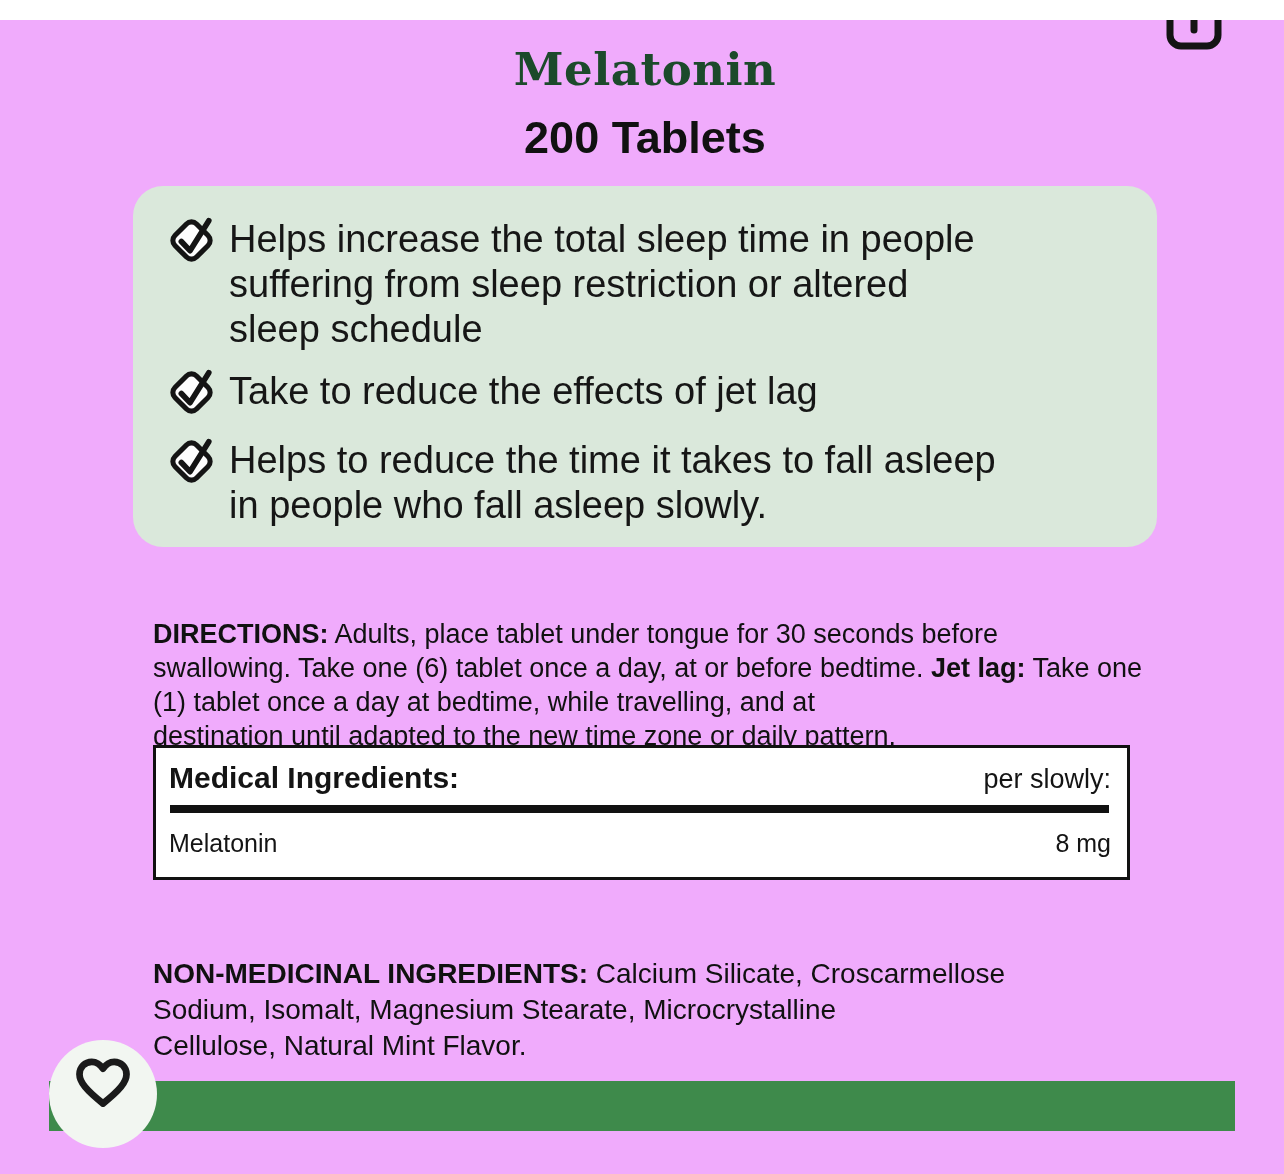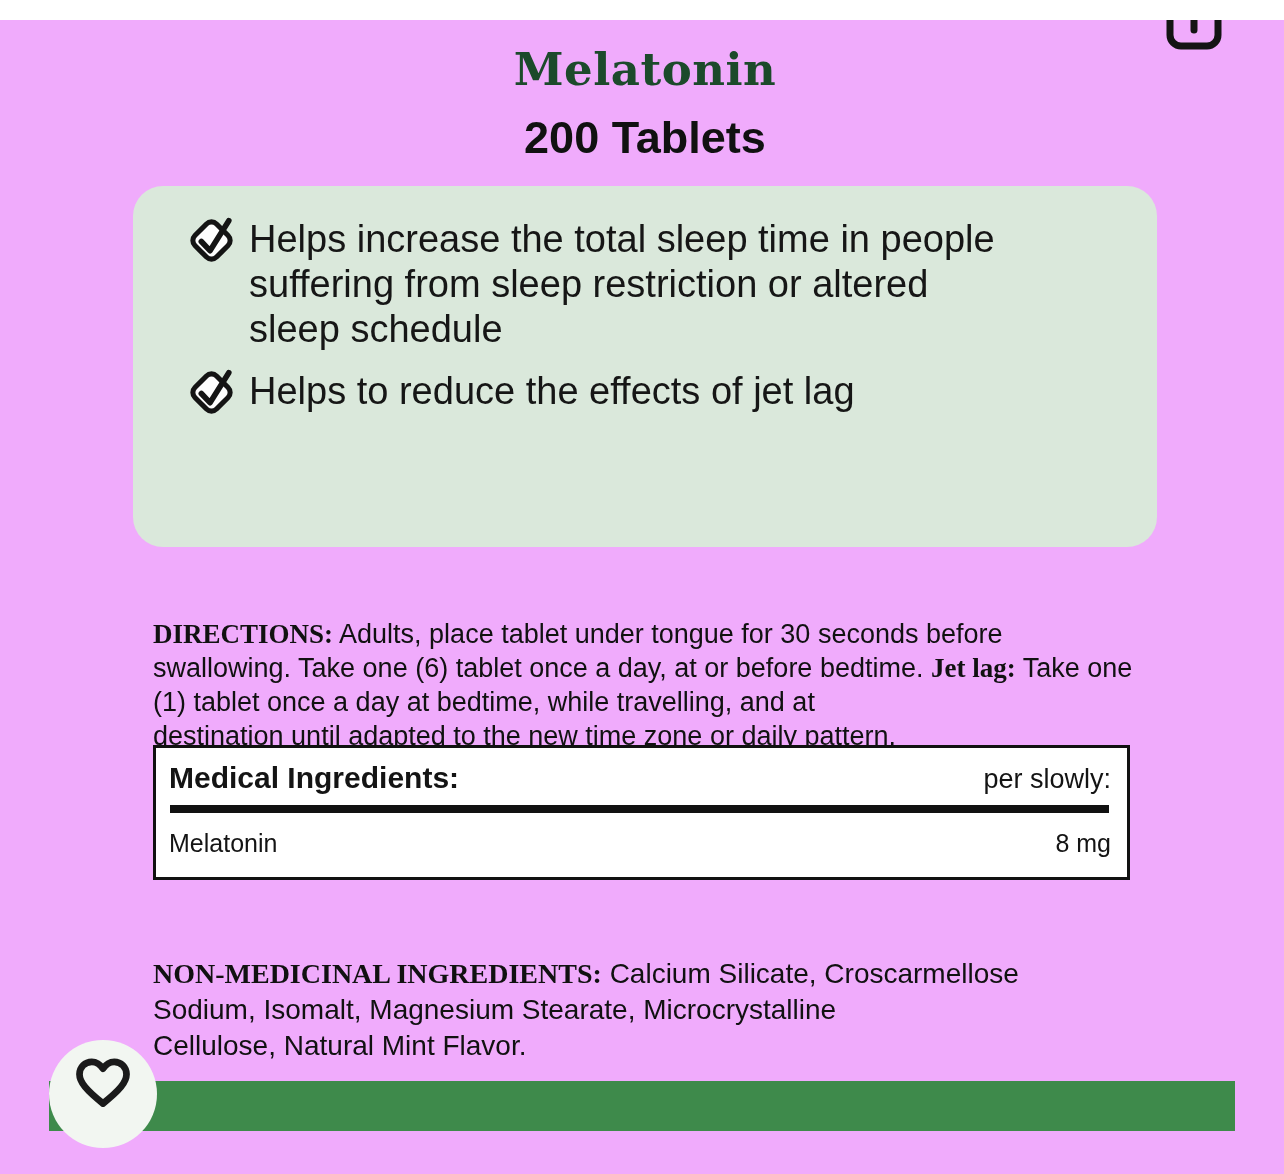--- a/index.html
+++ b/index.html
@@ -34,41 +34,41 @@
     position:absolute;top:0;right:62px;width:60px;height:32px;
     cursor:pointer;
   }
   
   .panel{
     position:absolute;left:133px;top:166px;
     width:1024px;height:361px;
     box-sizing:border-box;
     background:var(--panel_green,#dae8db);
     border-radius:30px;
-    padding:31px 40px 20px 50px;
+    padding:31px 40px 20px 30px;
   }
   .benefit{
     display:flex;align-items:flex-start;
     margin-bottom:17px;
   }
   .benefit .chk{flex:0 0 57px;width:57px;height:57px;margin-right:9px;margin-top:-5px;}
   .benefit .btxt{
     font-size:38px;line-height:45px;
     max-width:830px;
     white-space:pre-line;
     color:#161616;
   }
   
   .para{
     position:absolute;left:153px;width:990px;
     font-size:27px;line-height:34px;
     color:#111;
     white-space:pre-line;
   }
-  .para b{font-weight:bold;font-family:Liberation Serif, serif;}
+  .para b{font-weight:bold;}
   .directions{top:570px;}
   .nonmed{top:908px;font-size:28px;line-height:36px;}
   
   .ing-table{
     position:absolute;left:153px;top:725px;
     width:977px;height:135px;
     box-sizing:border-box;
     border:3px solid #111;
     background:#fff;
     padding:13px 16px 16px 13px;
@@ -125,23 +125,31 @@
       <div class="btxt">Helps increase the total sleep time in people
 suffering from sleep restriction or altered
 sleep schedule</div>
     </div>
 
     <div class="benefit">
       <svg class="chk" viewBox="0 0 56 56">
         <rect x="13" y="13" width="30" height="30" rx="7" transform="rotate(45 28 28)" fill="#fdfdfd" stroke="#141414" stroke-width="5"></rect>
         <path d="M18 29 L26.5 38 L45 8.5" fill="none" stroke="#141414" stroke-width="5.5" stroke-linecap="round" stroke-linejoin="round"></path>
       </svg>
-      <div class="btxt">Helps to reduce the effects of jet lag</div>
+      <div class="btxt">Take to reduce the effects of jet lag</div>
     </div>
 
+    <div class="benefit">
+      <svg class="chk" viewBox="0 0 56 56">
+        <rect x="13" y="13" width="30" height="30" rx="7" transform="rotate(45 28 28)" fill="#fdfdfd" stroke="#141414" stroke-width="5"></rect>
+        <path d="M18 29 L26.5 38 L45 8.5" fill="none" stroke="#141414" stroke-width="5.5" stroke-linecap="round" stroke-linejoin="round"></path>
+      </svg>
+      <div class="btxt">Helps to reduce the time it takes to fall asleep
+in people who fall asleep slowly.</div>
+    </div>
 
   </div>
 
   <p class="para directions"><b>DIRECTIONS:</b> <span>Adults, place tablet under tongue for 30 seconds before
 swallowing. Take one (6) tablet once a day, at or before bedtime.</span> <b>Jet lag:</b> <span>Take one (1) tablet once a day at bedtime, while travelling, and at
 destination until adapted to the new time zone or daily pattern.</span></p>
 
   <div class="ing-table">
     <div class="ing-head">
       <span class="hl">Medical Ingredients:</span>

